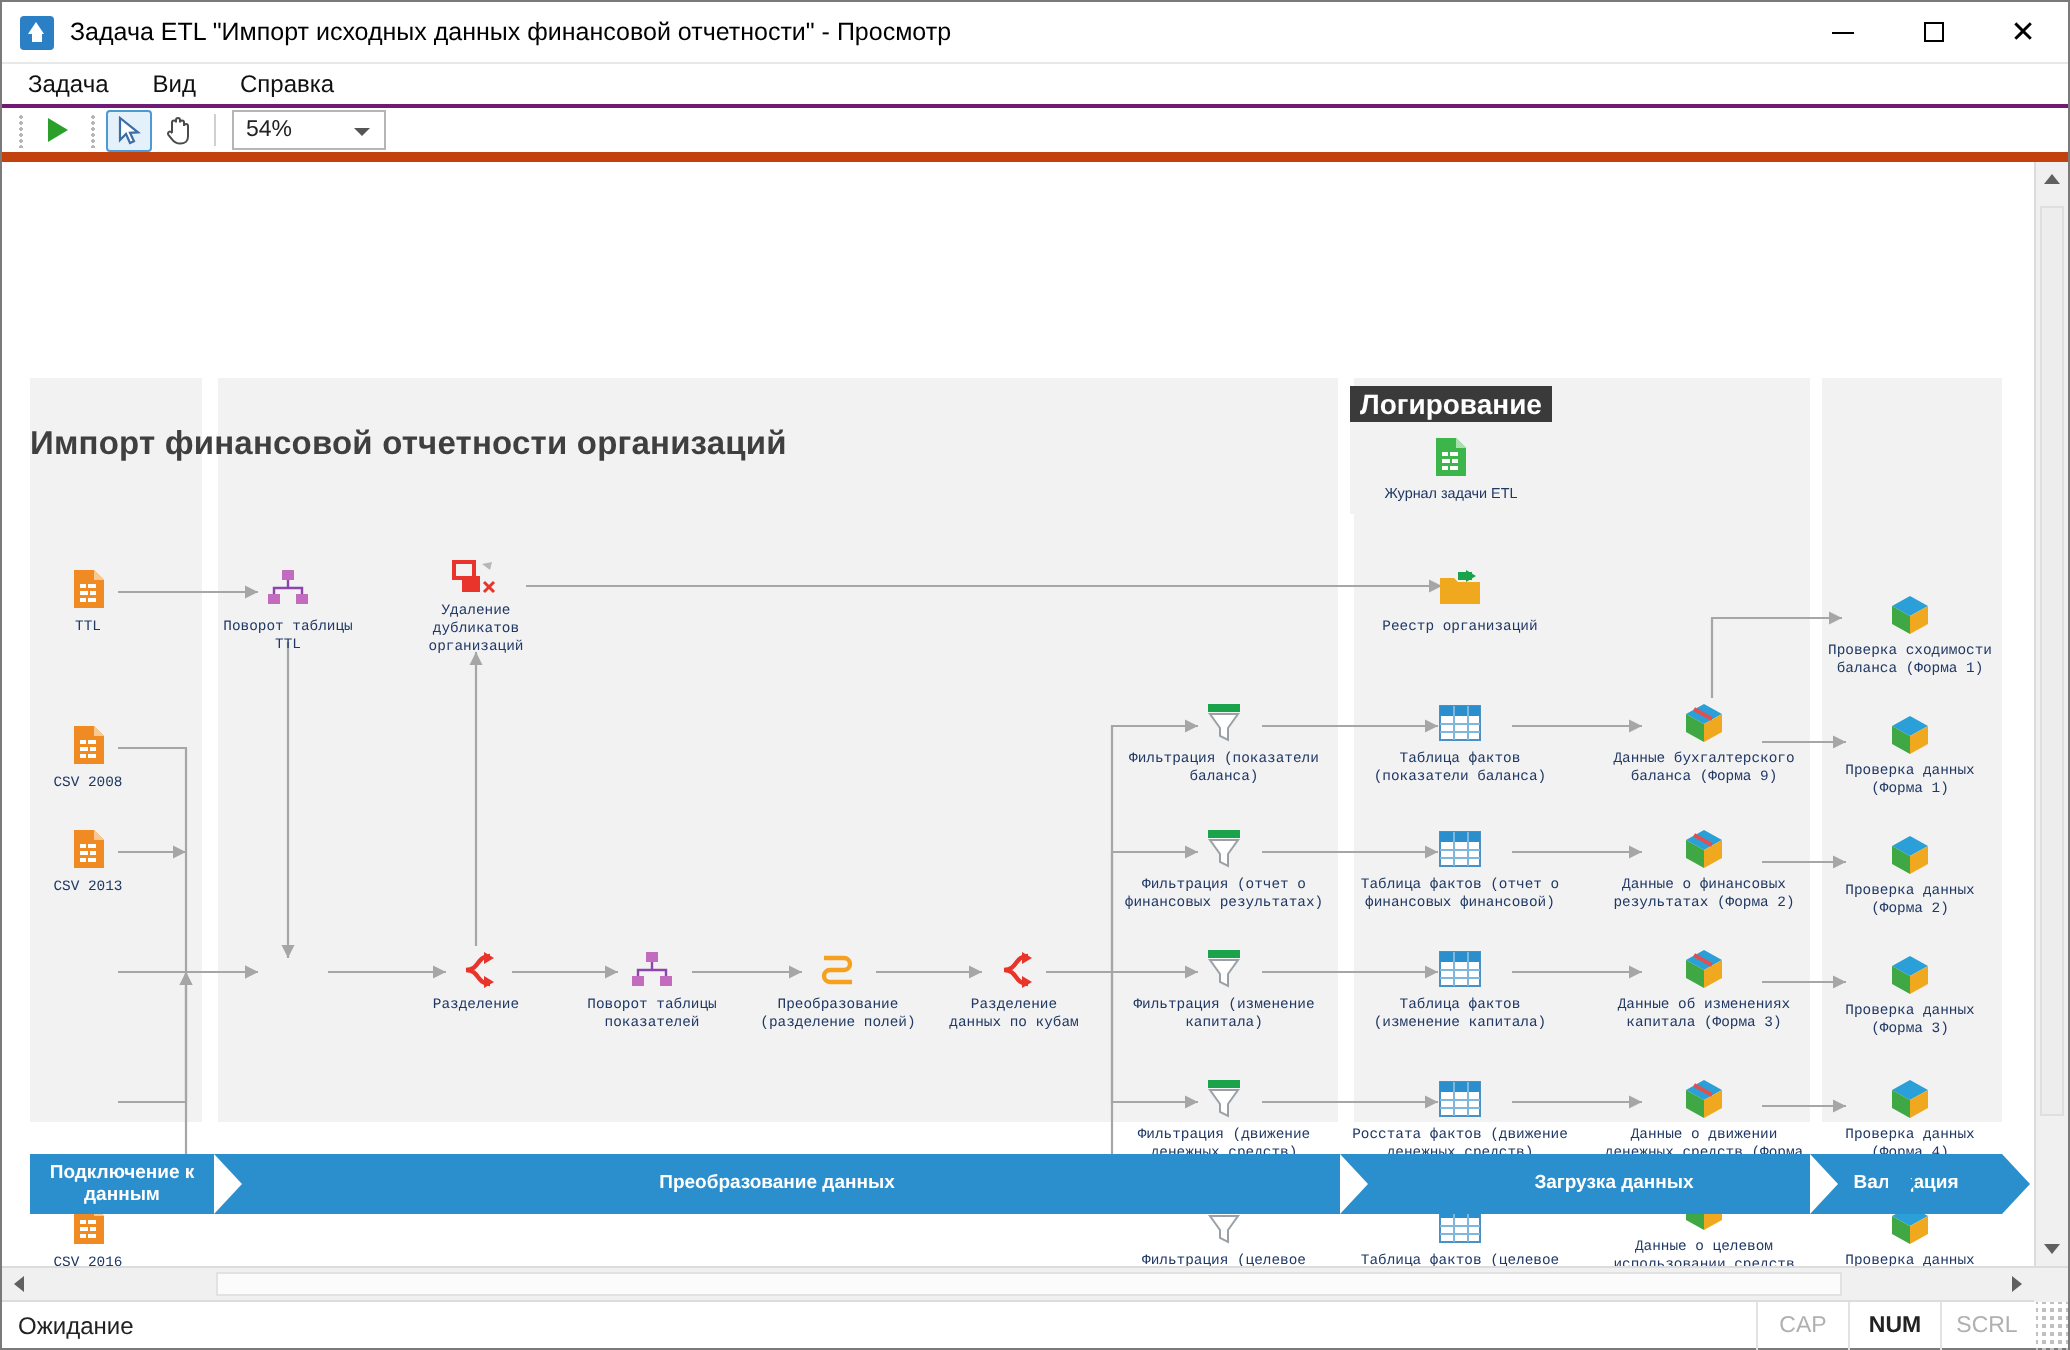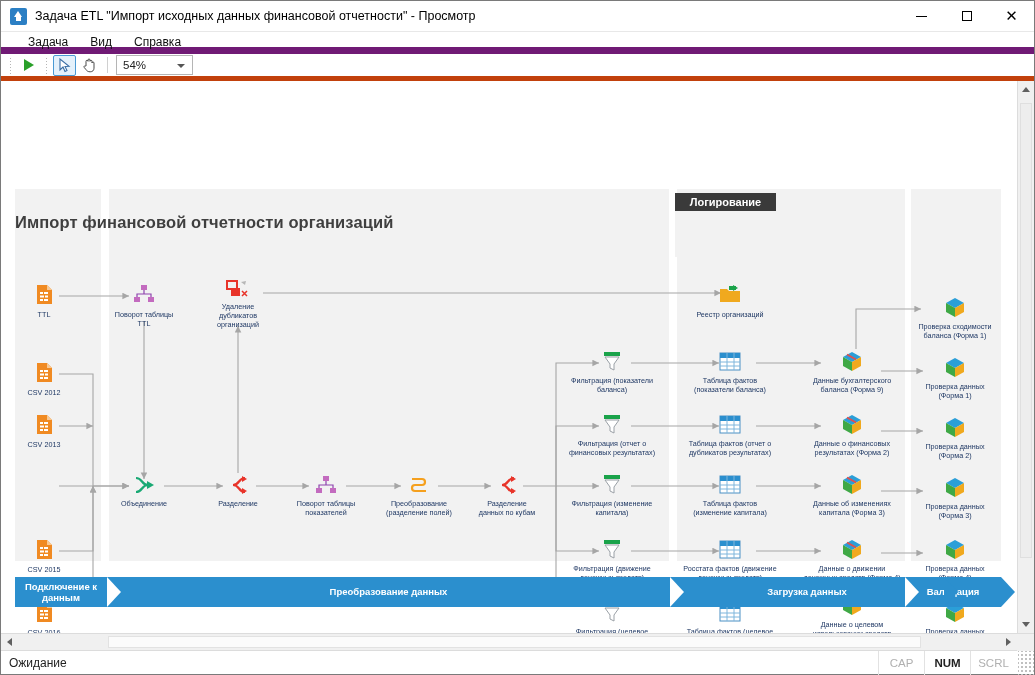--- a/index.html
+++ b/index.html
@@ -51,22 +51,22 @@
   }
   .gl-min { display: block; width: 11px; height: 1px; background: #000; }
   .gl-max { display: block; width: 10px; height: 10px; border: 1px solid #000; }
   .gl-close { font-size: 15px; font-family: "DejaVu Sans", sans-serif; }
 
   
   .menubar {
     height: 22px; flex: 0 0 22px;
     display: flex; align-items: flex-start;
     background: #ffffff;
-    border-bottom: 7px solid #701a75;
-    padding-left: 16px;
+    border-bottom: 2px solid #701a75;
+    padding-left: 2px;
   }
   .menu-item {
     font-size: 12px; color: #111;
     padding: 3px 11px;
   }
 
   
   .toolbar {
     height: 27px; flex: 0 0 27px;
     display: flex; align-items: center;
@@ -203,29 +203,29 @@
   }
   .node {
     position: absolute; text-align: center;
     font-size: 7.2px; color: #1f3864; line-height: 1.25;
     transform: translateX(-50%);
   }
   .node .ico {
     display: flex; align-items: center; justify-content: center;
     height: 26px; margin-bottom: 3px;
   }
-  .node .lbl { display: block; white-space: pre-line; }
+  .node .lbl { display: block; white-space: pre-line; font-family: Liberation Mono, monospace; }
 
   .log-box {
     position: absolute; left: 674px; top: 112px;
     width: 101px; height: 64px; background: #f2f2f2;
   }
   .log-head {
     height: 18px; background: #3a3a3a; color: #fff;
-    font-size: 11px; font-weight: bold;
+    font-size: 14px; font-weight: bold;
     display: flex; align-items: center; justify-content: center;
   }
   .log-node {
     margin-top: 7px; text-align: center;
     font-size: 7.2px; color: #1f3864;
   }
 
   
   .chev {
     position: absolute; height: 30px; background: #2b8fce;
@@ -309,20 +309,37 @@
         <div class="band" style="left:108px; top:108px; width:560px; height:372px;"></div>
         <div class="band" style="left:676px; top:108px; width:228px; height:372px;"></div>
         <div class="band" style="left:910px; top:108px; width:90px;  height:372px;"></div>
 
         <div class="diag-title">
           <span>Импорт финансовой отчетности организаций</span><br>
         </div>
 
         <div class="log-box">
           <div class="log-head">Логирование</div>
+          <div class="log-node">
+            <div class="ico" style="height:24px;">
+              <svg width="17" height="21" viewBox="0 0 17 21">
+                <path d="M1 1 h10 l5 5 v14 H1 Z" fill="#3cb54a"></path>
+                <path d="M11 1 l5 5 h-5 Z" fill="#a8e0ae"></path>
+                <g fill="#ffffff">
+                    <rect x="4" y="8" width="3" height="2"></rect>
+                    <rect x="8" y="8" width="4" height="2"></rect>
+                    <rect x="4" y="11.5" width="4" height="2"></rect>
+                    <rect x="9" y="11.5" width="3" height="2"></rect>
+                    <rect x="4" y="15" width="3" height="2"></rect>
+                    <rect x="8" y="15" width="4" height="2"></rect>
+                  </g>
+              </svg>
+            </div>
+            <span class="lbl">Журнал задачи ETL</span>
+          </div>
         </div>
 
         <svg class="links" width="1018" height="520">
           <defs>
             <marker id="ah" markerWidth="7" markerHeight="7" refX="6" refY="3" orient="auto">
               <path d="M0,0 L6,3 L0,6 z" fill="#a6a6a6"></path>
             </marker>
           </defs>
           <g stroke="#a6a6a6" stroke-width="1.1" fill="none" marker-end="url(#ah)">
 
@@ -401,56 +418,39 @@
                 <g fill="#ffffff">
                   <rect x="4" y="8" width="3" height="2"></rect>
                   <rect x="8" y="8" width="4" height="2"></rect>
                   <rect x="4" y="11.5" width="4" height="2"></rect>
                   <rect x="9" y="11.5" width="3" height="2"></rect>
                   <rect x="4" y="15" width="3" height="2"></rect>
                   <rect x="8" y="15" width="4" height="2"></rect>
                 </g>
               </svg>
             </div>
-          <span class="lbl">CSV 2012</span>
+          <span class="lbl">CSV 2008</span>
         </div>
         <div class="node" style="left:43px; top:330px; width:80px;">
           <div class="ico">
               <svg width="17" height="21" viewBox="0 0 17 21">
                 <path d="M1 1 h10 l5 5 v14 H1 Z" fill="#f08a22"></path>
                 <path d="M11 1 l5 5 h-5 Z" fill="#f9c993"></path>
                 <g fill="#ffffff">
                   <rect x="4" y="8" width="3" height="2"></rect>
                   <rect x="8" y="8" width="4" height="2"></rect>
                   <rect x="4" y="11.5" width="4" height="2"></rect>
                   <rect x="9" y="11.5" width="3" height="2"></rect>
                   <rect x="4" y="15" width="3" height="2"></rect>
                   <rect x="8" y="15" width="4" height="2"></rect>
                 </g>
               </svg>
             </div>
           <span class="lbl">CSV 2013</span>
         </div>
-        <div class="node" style="left:43px; top:455px; width:80px;">
-          <div class="ico">
-              <svg width="17" height="21" viewBox="0 0 17 21">
-                <path d="M1 1 h10 l5 5 v14 H1 Z" fill="#f08a22"></path>
-                <path d="M11 1 l5 5 h-5 Z" fill="#f9c993"></path>
-                <g fill="#ffffff">
-                  <rect x="4" y="8" width="3" height="2"></rect>
-                  <rect x="8" y="8" width="4" height="2"></rect>
-                  <rect x="4" y="11.5" width="4" height="2"></rect>
-                  <rect x="9" y="11.5" width="3" height="2"></rect>
-                  <rect x="4" y="15" width="3" height="2"></rect>
-                  <rect x="8" y="15" width="4" height="2"></rect>
-                </g>
-              </svg>
-            </div>
-          <span class="lbl">CSV 2015</span>
-        </div>
         <div class="node" style="left:43px; top:518px; width:80px;">
           <div class="ico">
               <svg width="17" height="21" viewBox="0 0 17 21">
                 <path d="M1 1 h10 l5 5 v14 H1 Z" fill="#f08a22"></path>
                 <path d="M11 1 l5 5 h-5 Z" fill="#f9c993"></path>
                 <g fill="#ffffff">
                   <rect x="4" y="8" width="3" height="2"></rect>
                   <rect x="8" y="8" width="4" height="2"></rect>
                   <rect x="4" y="11.5" width="4" height="2"></rect>
                   <rect x="9" y="11.5" width="3" height="2"></rect>
@@ -480,29 +480,20 @@
             <rect x="1" y="1" width="10" height="8" fill="none" stroke="#e8342a" stroke-width="2"></rect>
             <rect x="5" y="8" width="9" height="8" fill="#e8342a"></rect>
             <path d="M15 2 l5 -1 -1 4 z" fill="#b7b7b7"></path>
             <path d="M16 11 l5 5 M21 11 l-5 5" stroke="#e8342a" stroke-width="1.5"></path>
           </svg>
             </div>
           <span class="lbl">Удаление
 дубликатов
 организаций</span>
         </div>
-        <div class="node" style="left:143px; top:393px; width:84px;">
-          <div class="ico" style="height:22px;">
-              <svg width="26" height="18" viewBox="0 0 26 18">
-            <path d="M5 2 C12 2 10 9 17 9 C10 9 12 16 5 16" fill="none" stroke="#19a974" stroke-width="2.2"></path>
-            <path d="M16 5 l7 4 -7 4 z" fill="#19a974"></path>
-          </svg>
-            </div>
-          <span class="lbl">Объединение</span>
-        </div>
         <div class="node" style="left:237px; top:393px; width:84px;">
           <div class="ico" style="height:22px;">
               <svg width="26" height="18" viewBox="0 0 26 18">
             <path d="M20 2 C13 2 15 9 8 9 C15 9 13 16 20 16" fill="none" stroke="#e8342a" stroke-width="2.2"></path>
             <path d="M17 0 l5 3 -5 3 z" fill="#e8342a"></path>
             <path d="M17 12 l5 3 -5 3 z" fill="#e8342a"></path>
           </svg>
             </div>
           <span class="lbl">Разделение</span>
         </div>
@@ -617,21 +608,21 @@
           <div class="ico" style="height:23px;">
               <svg width="22" height="19" viewBox="0 0 22 19">
                 <rect x="1" y="1" width="20" height="17" fill="#ffffff" stroke="#4a90c4" stroke-width="1"></rect>
                 <rect x="1" y="1" width="20" height="5" fill="#2b8fce"></rect>
                 <g stroke="#7fb6dc" stroke-width="1">
                   <path d="M8 1 V18 M15 1 V18 M1 10 H21 M1 14 H21"></path>
                 </g>
               </svg>
             </div>
           <span class="lbl">Таблица фактов (отчет о
-дубликатов результатах)</span>
+финансовых финансовой)</span>
         </div>
         <div class="node" style="left:729px; top:392px; width:104px;">
           <div class="ico" style="height:23px;">
               <svg width="22" height="19" viewBox="0 0 22 19">
                 <rect x="1" y="1" width="20" height="17" fill="#ffffff" stroke="#4a90c4" stroke-width="1"></rect>
                 <rect x="1" y="1" width="20" height="5" fill="#2b8fce"></rect>
                 <g stroke="#7fb6dc" stroke-width="1">
                   <path d="M8 1 V18 M15 1 V18 M1 10 H21 M1 14 H21"></path>
                 </g>
               </svg>

